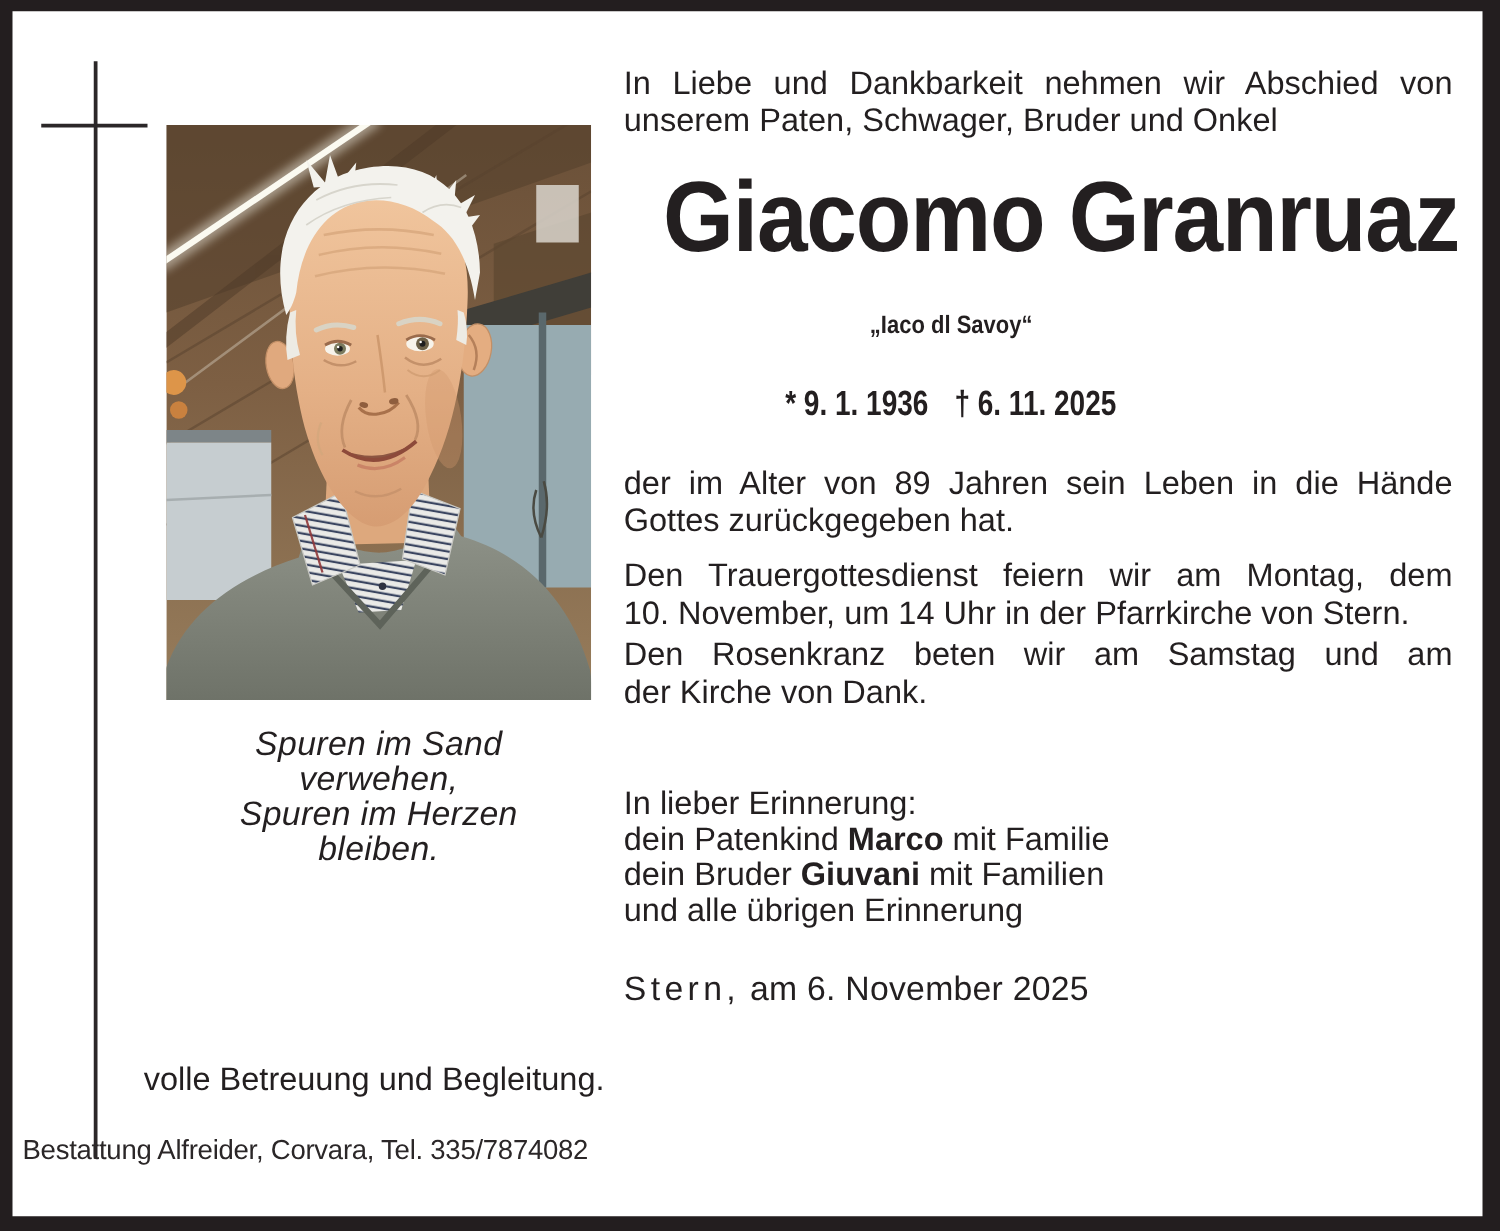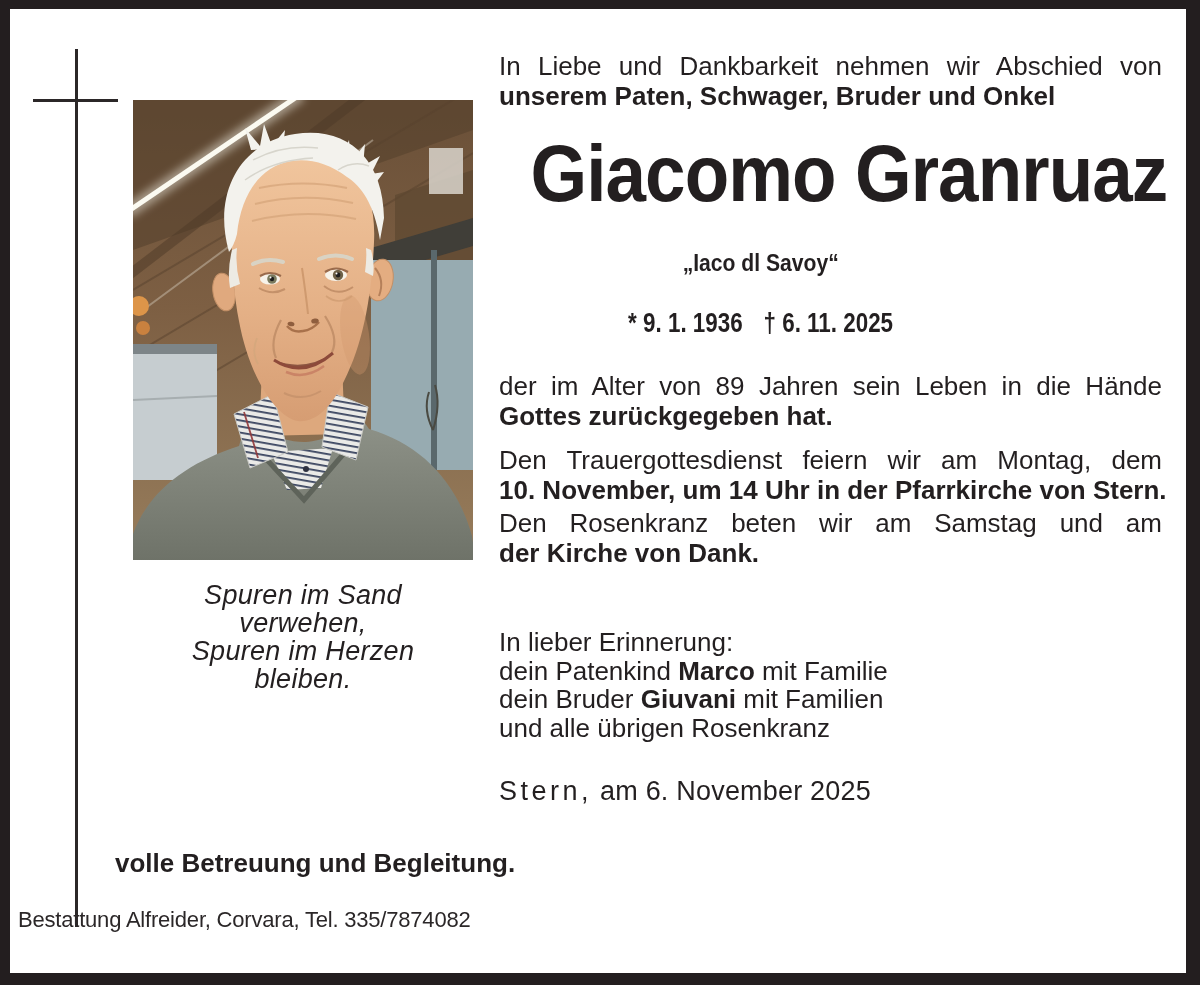--- a/index.html
+++ b/index.html
@@ -21,27 +21,27 @@
   
   .verse { position:absolute; left:123px; top:572px; width:340px; text-align:center;
            font-style:italic; font-size:27px; line-height:28px; letter-spacing:.3px; }
 
   
   .main-col { position:absolute; left:489px; top:0; width:663px; }
   .block { position:absolute; left:0; width:100%; }
   .bodytext { font-size:26px; line-height:30px; }
   .tline { white-space:nowrap; }
   .just .tline { text-align:justify; text-align-last:justify; }
-  .just .tline.last { text-align-last:left;font-weight:bold; }
+  .just .tline.last { text-align-last:left; }
 
   .intro { top:42px; }
   .name { top:123px; font-size:80px; font-weight:bold; letter-spacing:-1px;
           line-height:84px; text-align:center; white-space:nowrap; }
   .name .cond { display:inline-block; transform:scaleX(.91); transform-origin:50% 50%; }
-  .nickname { top:240px; width:524px; font-size:24px; font-weight:bold; text-align:center; white-space:nowrap; }
+  .nickname { top:240px; width:524px; font-size:20px; font-weight:bold; text-align:center; white-space:nowrap; }
   .nickname .cond { display:inline-block; transform:scaleX(.88); transform-origin:50% 50%; }
   .dates { top:298px; width:524px; font-size:28px; font-weight:bold; text-align:center; white-space:nowrap; }
   .dates .cond { display:inline-block; transform:scaleX(.80); transform-origin:50% 50%; }
   .dates .death { margin-left:26px; }
   .para1 { top:362px; } .para2 { top:436px; } .para3 { top:499px; }
   .remember { top:619px; font-size:26px; line-height:28.5px; }
   .remember b { font-weight:bold; }
   .placeline { top:767px; font-size:27px; }
   .placeline .place { letter-spacing:3.5px; }
   .placeline .rest { margin-left:8px; letter-spacing:.2px; }
@@ -202,21 +202,21 @@
         </div>
       <div class="block para3 just bodytext">
           <div class="tline">Den Rosenkranz beten wir am Samstag und am</div>
           <div class="tline last">der Kirche von Dank.</div>
         </div>
 
       <div class="block remember">
         <div>In lieber Erinnerung:</div>
         <div><span>dein Patenkind </span><b>Marco</b><span> mit Familie</span></div>
         <div><span>dein Bruder </span><b>Giuvani</b><span> mit Familien</span></div>
-        <div><span>und alle übrigen Rosenkranz</span><b></b><span></span></div>
+        <div><span>und alle übrigen Erinnerung</span><b></b><span></span></div>
       </div>
 
       <div class="block placeline">
         <span class="place">Stern,</span><span class="rest">am 6. November 2025</span>
       </div>
     </div>
 
     <div class="thanks just bodytext">
         <div class="tline last">volle Betreuung und Begleitung.</div>
       </div>

